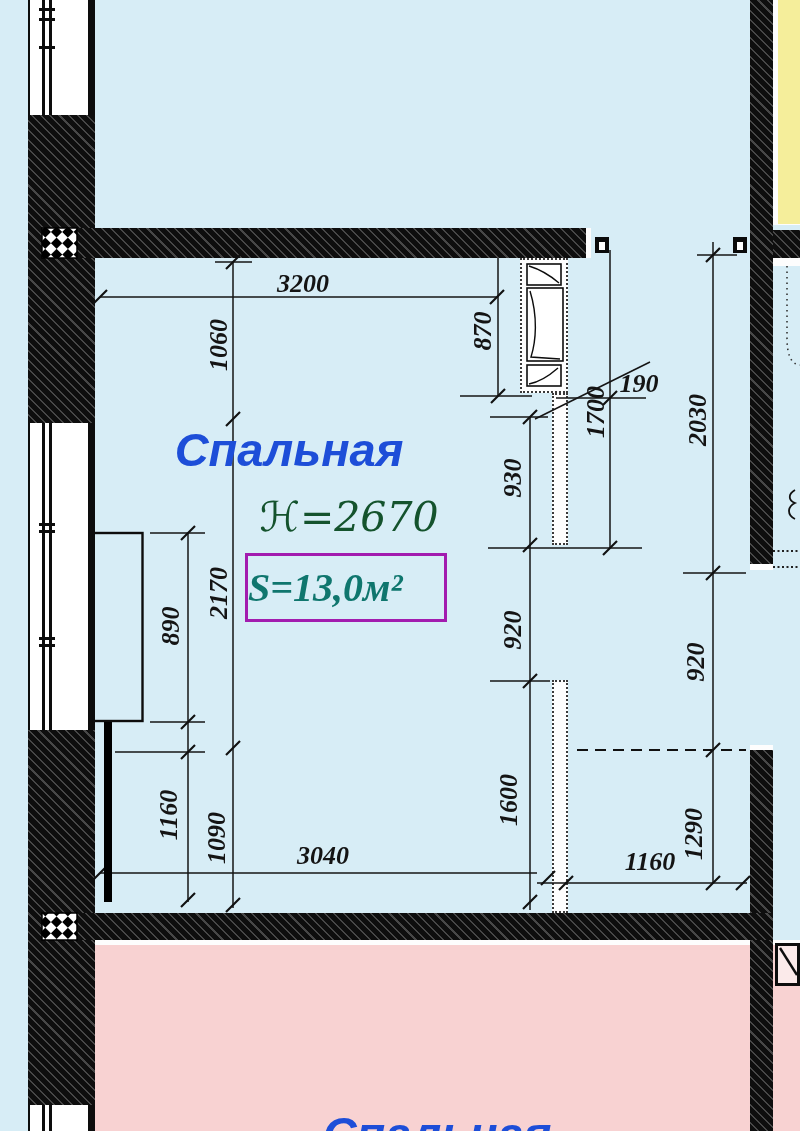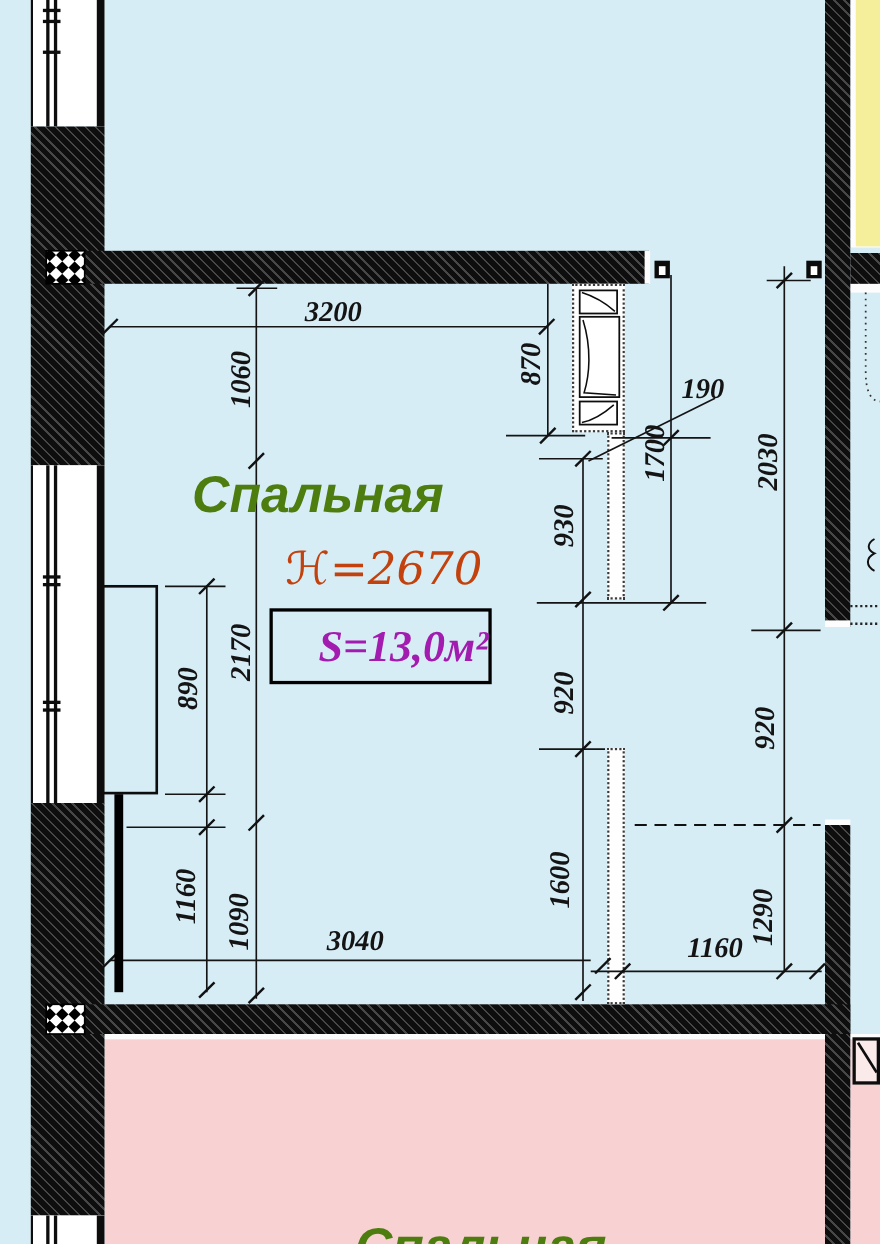--- a/index.html
+++ b/index.html
@@ -8,28 +8,28 @@
   .abs{position:absolute;box-sizing:border-box;}
   .wall{position:absolute;box-sizing:border-box;
         background:repeating-linear-gradient(45deg,#0e0e0e 0 5px,#474747 5px 6.5px);}
   .white{position:absolute;background:#fdfdfd;}
   .winbox{position:absolute;background:#fff;}
   .winbox .l{position:absolute;background:#0d0d0d;}
   .part{position:absolute;background:#fefefe;border:2px dotted #3a3a3a;box-sizing:border-box;}
   .dim{position:absolute;font:italic 700 26px/1 "Liberation Serif",serif;color:#141414;
        transform:translate(-50%,-50%);white-space:nowrap;}
   .dim.v{transform:translate(-50%,-50%) rotate(-90deg);}
-  .areabox{position:absolute;border:3px solid #000000;background:transparent;
-           display:flex;align-items:center;justify-content:flex-end;
-           font:italic 600 40px/1 "Liberation Serif",serif;color:#a21caf;box-sizing:border-box;}
+  .areabox{position:absolute;border:3px solid #a21caf;background:transparent;
+           display:flex;align-items:center;justify-content:flex-start;
+           font:italic 600 40px/1 "Liberation Serif",serif;color:#0f766e;box-sizing:border-box;}
   .areabox.small{font-size:31px;border-width:2.5px;}
   .roomtitle{position:absolute;font:italic 700 47px/1 "Liberation Sans",sans-serif;
-             color:#4d7c0f;transform:translate(-50%,-50%);white-space:nowrap;}
+             color:#1d4ed8;transform:translate(-50%,-50%);white-space:nowrap;}
   .hlabel{position:absolute;font:italic 400 41px/1 "DejaVu Serif","DejaVu Sans",serif;
-          color:#c2410c;transform:translate(-50%,-50%);white-space:nowrap;}
+          color:#14532d;transform:translate(-50%,-50%);white-space:nowrap;}
   .marker{position:absolute;background:#0b0b0b;}
   .marker .notch{position:absolute;background:#fff;}
   svg.linework{position:absolute;left:0;top:0;z-index:6;}
   .txt{z-index:8;}
 </style>
 </head>
 <body>
 
 <div id="plan">
 
@@ -187,21 +187,21 @@
   <div class="roomtitle txt" style="left:289px;top:449px;">Спальная</div>
   <div class="hlabel txt" style="left:349px;top:517px;">ℋ=2670</div>
   <div class="areabox txt" style="left:245px;top:553px;width:202px;height:69px;">
     <span>S=13,0м²</span>
   </div>
   <div class="roomtitle txt" style="left:437px;top:1133px;">Спальная</div>
 
   <div class="dim txt" style="left:303px;top:284px;">3200</div>
   <div class="dim v txt" style="left:219px;top:345px;">1060</div>
   <div class="dim v txt" style="left:483px;top:331px;">870</div>
-  <div class="dim txt" style="left:639px;top:354px;font-style:italic;">190</div>
+  <div class="dim txt" style="left:639px;top:384px;font-style:italic;">190</div>
   <div class="dim v txt" style="left:698px;top:420px;">2030</div>
   <div class="dim v txt" style="left:596px;top:412px;">1700</div>
   <div class="dim v txt" style="left:513px;top:478px;">930</div>
   <div class="dim v txt" style="left:513px;top:630px;">920</div>
   <div class="dim v txt" style="left:696px;top:662px;">920</div>
   <div class="dim v txt" style="left:219px;top:593px;">2170</div>
   <div class="dim v txt" style="left:171px;top:626px;">890</div>
   <div class="dim v txt" style="left:169px;top:815px;">1160</div>
   <div class="dim v txt" style="left:217px;top:838px;">1090</div>
   <div class="dim v txt" style="left:509px;top:800px;">1600</div>

